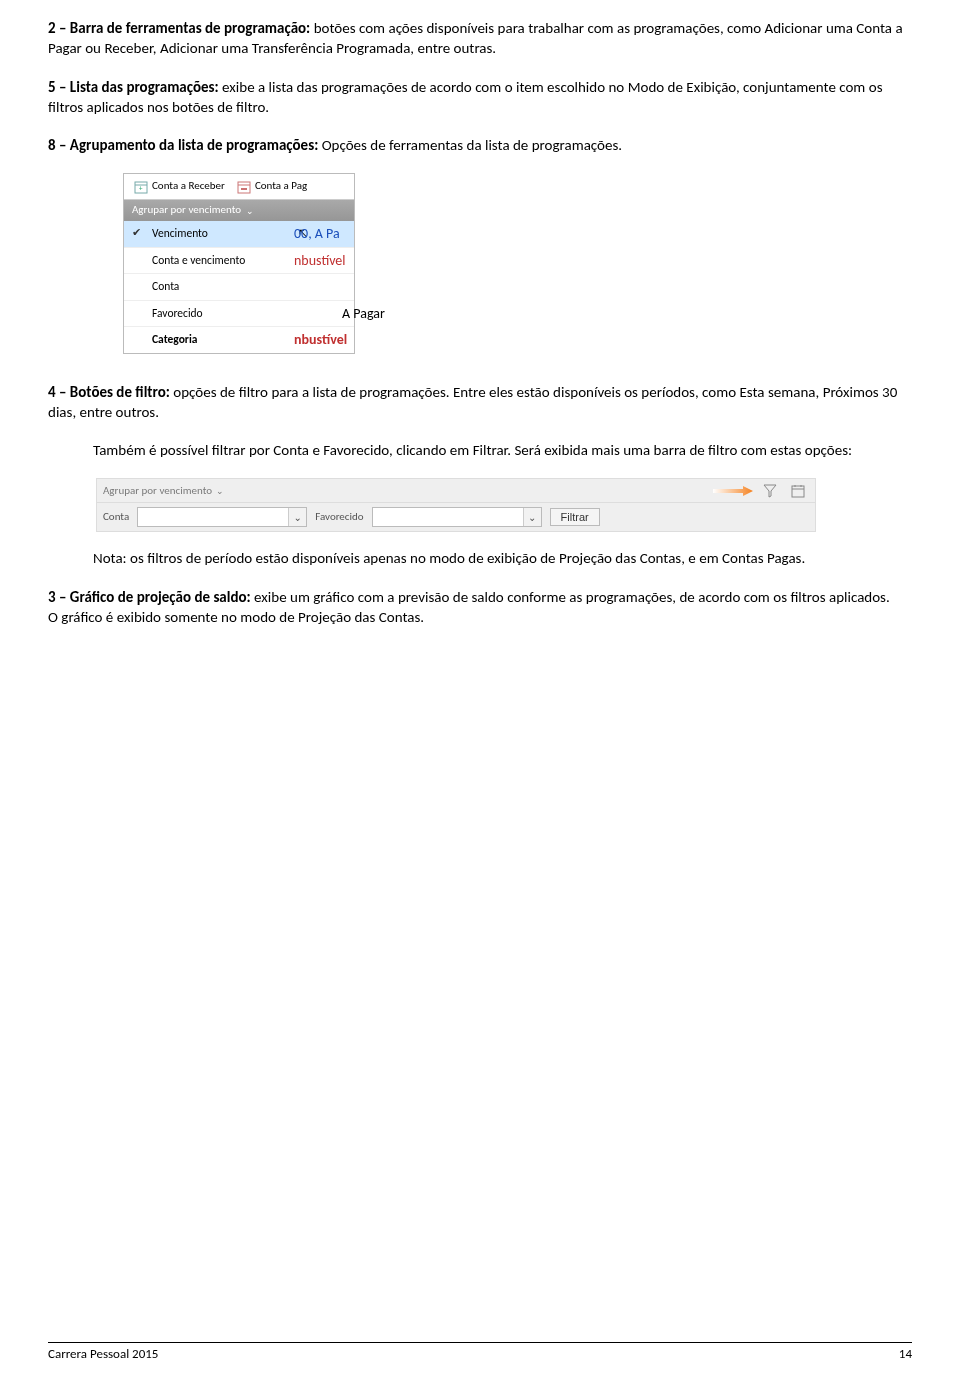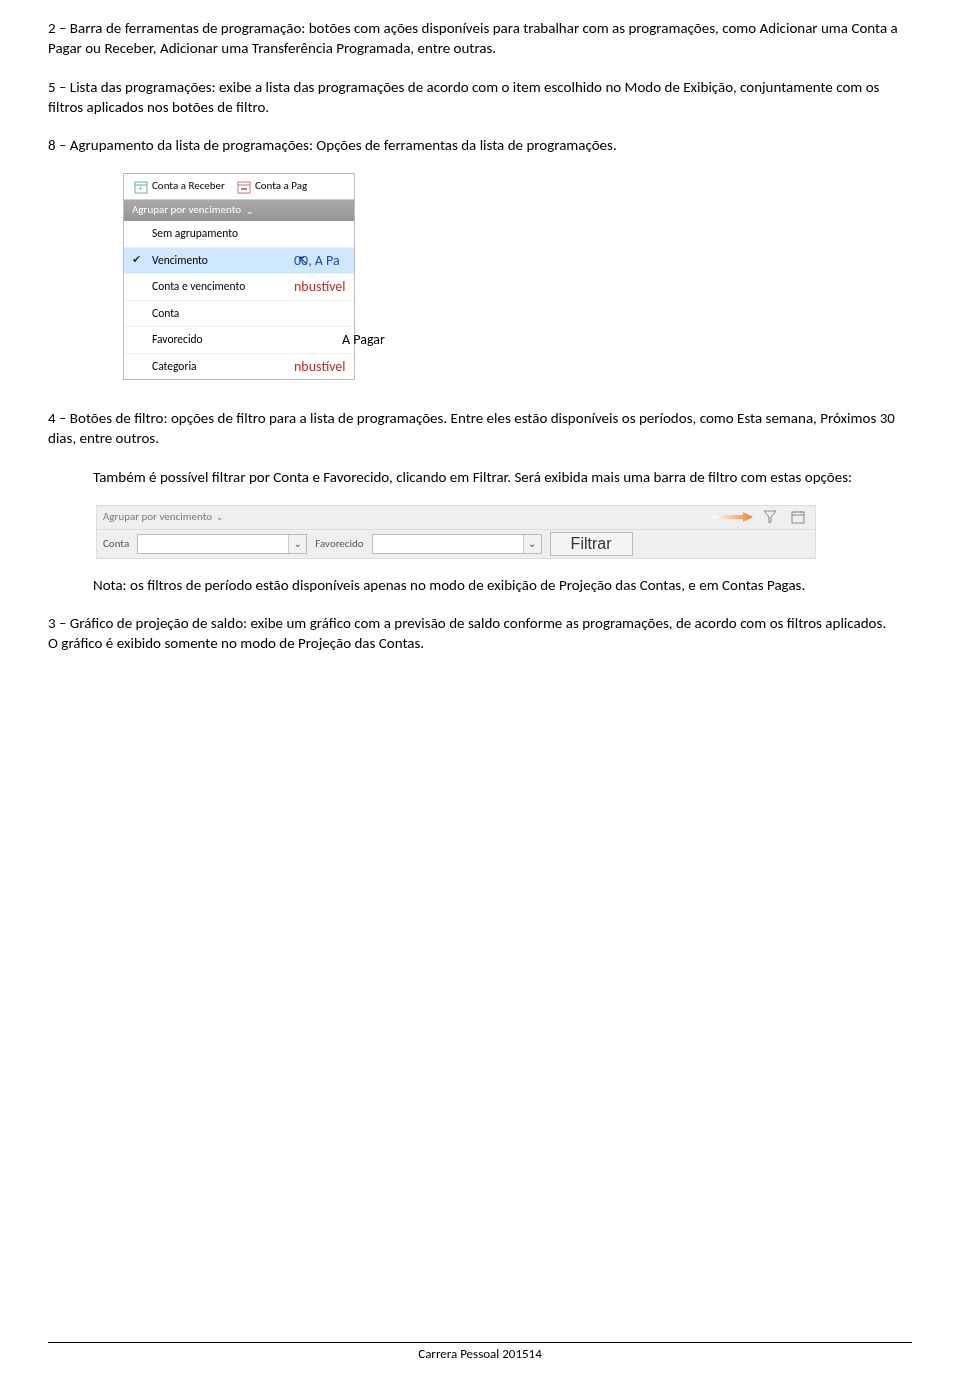--- a/index.html
+++ b/index.html
@@ -9,21 +9,21 @@
       color: #000;
       background: #fff;
       width: 960px;
       min-height: 1381px;
       padding: 18px 48px 20px 48px;
       position: relative;
       line-height: 1.35;
     }
     .para { margin-bottom: 18px; }
     .indented { padding-left: 45px; }
-    .bold { font-weight: normal; }
+    .bold { font-weight: bold; }
 
     
     .shot1 {
       margin-left: 75px;
       width: 232px;
       border: 1px solid #bbb;
       background: #fff;
       font-size: 12px;
       position: relative;
       margin-bottom: 28px;
@@ -61,21 +61,21 @@
       gap: 5px;
     }
     .shot1-list { background:#fff; }
     .shot1-item {
       padding: 5px 8px 5px 28px;
       border-bottom: 1px solid #eee;
       position: relative;
       font-size: 11.5px;
       white-space: nowrap;
     }
-    .shot1-item:last-child { border-bottom:none; }
+    .shot1-item:last-child { border-bottom:none;font-weight:bold; }
     .shot1-item.selected { background: #cfe8ff; }
     .check {
       position: absolute;
       left: 8px;
       top: 5px;
       font-size: 11px;
       color: #333;
     }
     .cursor {
       position: absolute;
@@ -163,35 +163,35 @@
       align-items:center;
       justify-content:center;
       border-left: 1px solid #ccc;
       background:#f2f2f2;
       font-size:10px;
       color:#555;
     }
     .filtrar-btn {
       background: #f5f5f5;
       border: 1px solid #bbb;
-      font-size: 16px;
-      padding: 2px 20px;
+      font-size: 11px;
+      padding: 2px 10px;
       color:#333;
     }
 
     
     .footer {
       position: absolute;
       bottom: 18px;
       left: 48px;
       right: 48px;
       border-top: 1px solid #000;
       padding-top: 2px;
       display: flex;
-      justify-content: center;
+      justify-content: space-between;
       font-size: 13px;
     }
   </style>
 </head>
 <body>
 
 <p class="para">
   <span class="bold">2 – Barra de ferramentas de programação: </span><span>botões com ações disponíveis para trabalhar com as programações, como Adicionar uma Conta a Pagar ou Receber, Adicionar uma Transferência Programada, entre outras.</span>
 </p>
 
@@ -224,23 +224,20 @@
           </svg>
       </span>
       <span>Conta a Pag</span>
     </div>
   </div>
   <div class="shot1-group">
     <span>Agrupar por vencimento</span>
     <span style="font-size:9px;">⌄</span>
   </div>
   <div class="shot1-list">
-    <div class="shot1-item">
-      <span>Sem agrupamento</span>
-    </div>
     <div class="shot1-item selected">
       <span class="check">✔</span>
       <span>Vencimento</span>
       <span class="cursor">↖</span>
       <span class="shot1-behind blue-text" style="top:4px;">00,  A Pa</span>
     </div>
     <div class="shot1-item">
       <span>Conta e vencimento</span>
       <span class="shot1-behind red-text" style="top:4px;">nbustível</span>
     </div>

